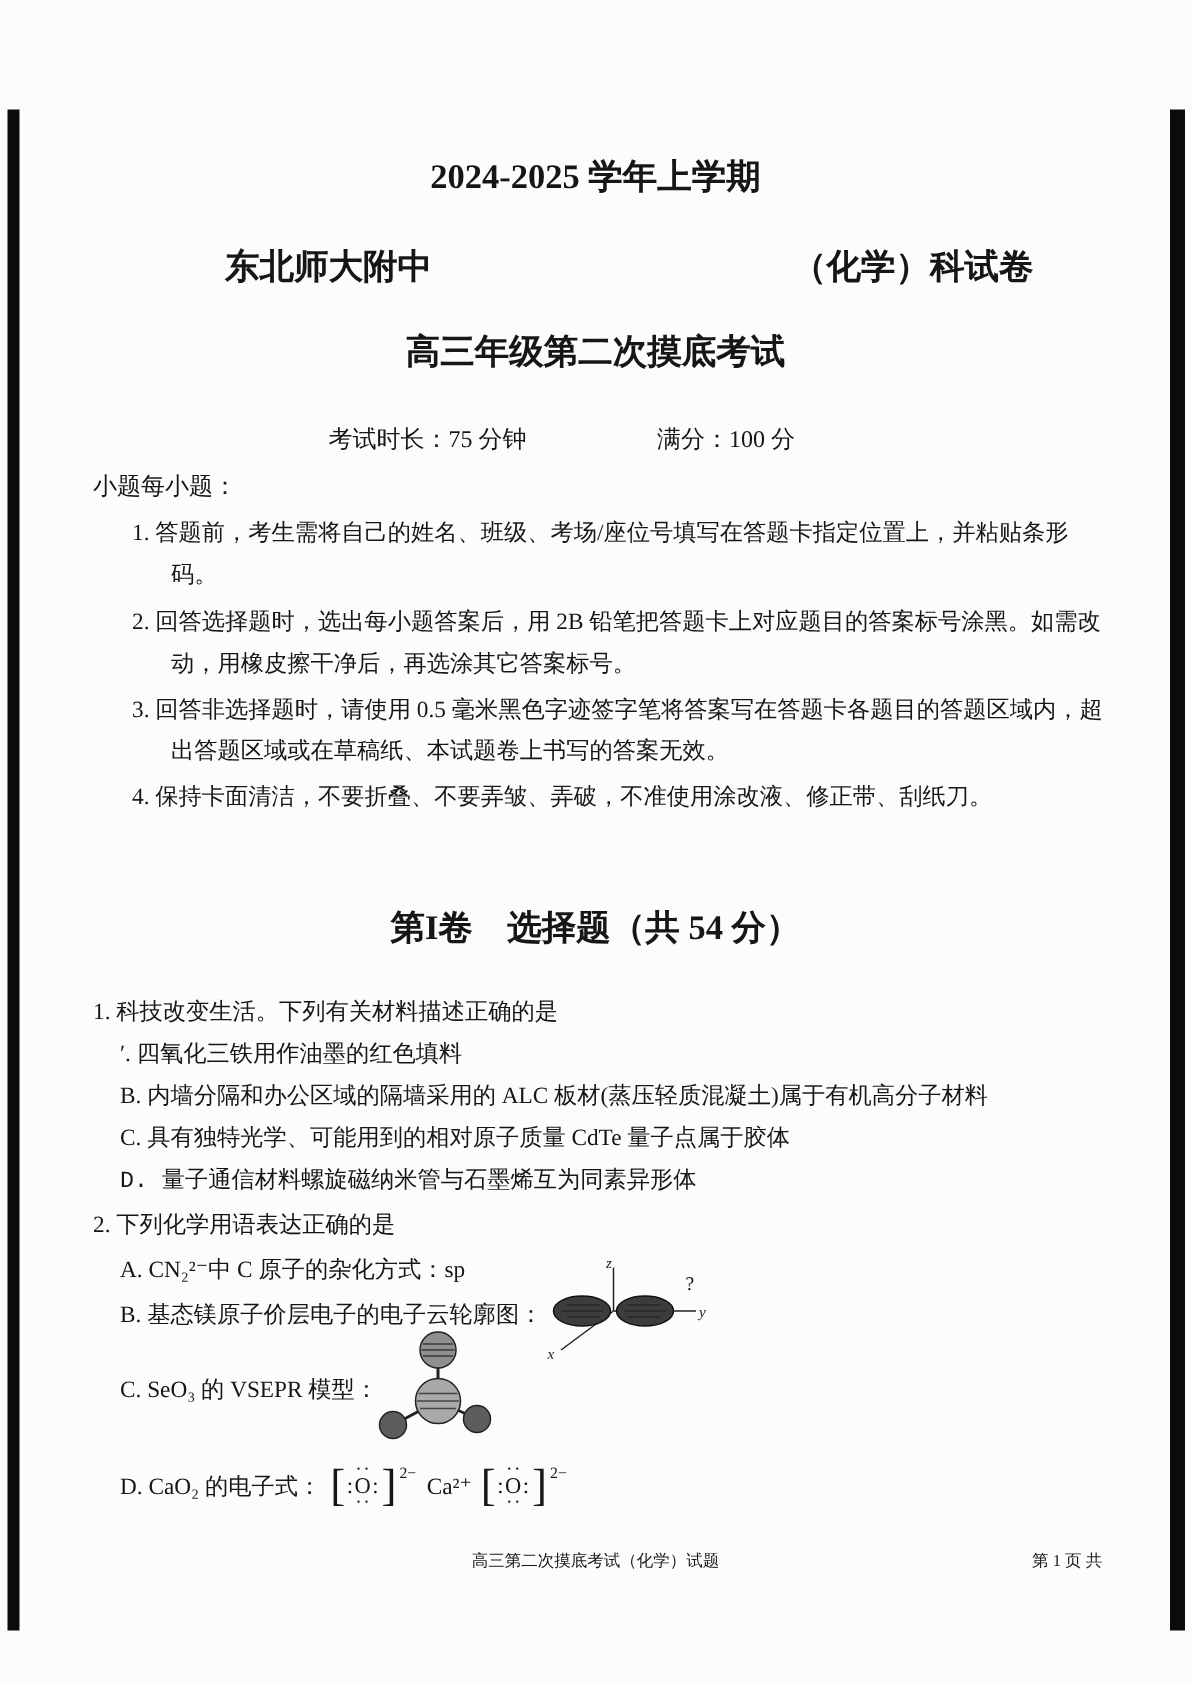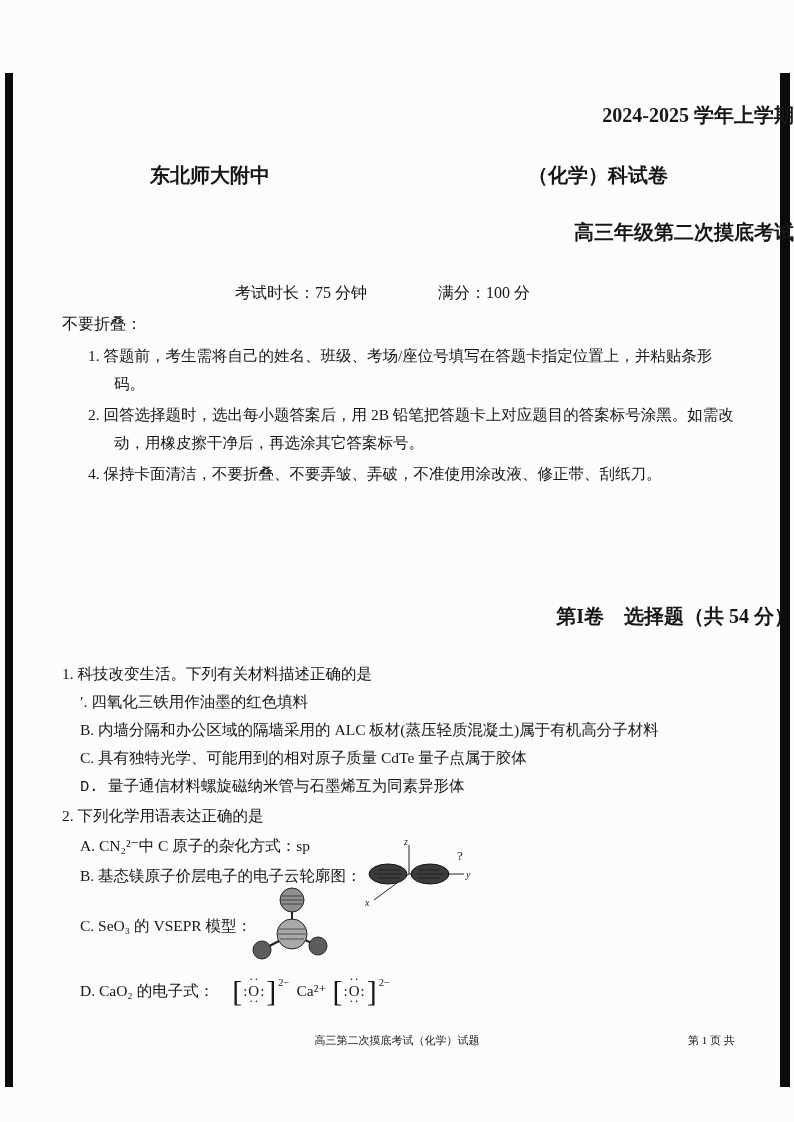--- a/index.html
+++ b/index.html
@@ -8,28 +8,28 @@
     background:#fcfcfa; overflow:hidden;
     font-family:"Liberation Serif","DejaVu Serif",serif;
     color:#161616; font-size:15.5px;
   }
   .edge { position:absolute; background:#0b0b0b; }
   .edge-left  { left:5px;  top:73px; width:8px;  height:1014px; }
   .edge-right { left:780px; top:73px; width:10px; height:1014px; }
   .abs { position:absolute; }
   .center { left:0; width:100%; text-align:center; }
   .bold { font-weight:bold; }
-  .t17 { font-size:20px;text-align:right; }
+  .t17 { font-size:23px; }
   .t16 { font-size:16px; }
   .t14 { font-size:11px; }
   .notices { position:absolute; left:88px; top:342px; width:652px; }
   .notice { padding-left:26px; text-indent:-26px; line-height:1.8; margin-bottom:3px; }
   .prewrap { white-space:pre-wrap; }
   .optline { position:absolute; left:80px; white-space:nowrap; }
-  .dline { display:flex; align-items:center; height:46px;gap:12px; }
+  .dline { display:flex; align-items:center; height:46px; }
   
   .lewis { display:inline-flex; align-items:center; margin-left:5px; }
   .lewis .br { font-size:30px; line-height:1; font-weight:400; padding:0 1px; }
   .odots { display:inline-flex; flex-direction:column; align-items:center; line-height:1; }
   .odots .d { font-size:13px; letter-spacing:1px; height:8px; line-height:6px; }
   .odots .m { font-size:15px; line-height:14px; letter-spacing:1px; }
   .chg { font-size:10.5px; align-self:flex-start; margin:1px 2px 0 1px; }
   .cat { font-size:15.5px; margin:0 5px; }
   svg text { font-family:"Liberation Serif","DejaVu Serif",serif; }
 </style>
@@ -38,27 +38,28 @@
 
 <div class="page">
 
   <div class="edge edge-left"></div>
   <div class="edge edge-right"></div>
 
   <div class="abs center bold t17" style="top:102px;">2024-2025 学年上学期</div>
   <div class="abs bold t17" style="top:162px; left:150px;">东北师大附中</div>
   <div class="abs bold t17" style="top:162px; left:528px;">（化学）科试卷</div>
   <div class="abs center bold t17" style="top:219px;">高三年级第二次摸底考试</div>
-  <div class="abs t16" style="top:283px; left:235px;text-align:center;">考试时长：75 分钟</div>
+  <div class="abs t16" style="top:283px; left:219px;text-align:center;">考试时长：75 分钟</div>
   <div class="abs t16" style="top:283px; left:438px;">满分：100 分</div>
 
-  <div class="abs t16" style="top:314px; left:62px;">不要折叠：</div>
+  <div class="abs t16" style="top:314px; left:62px;">小题每小题：</div>
   <div class="notices">
     <div class="notice">1. 答题前，考生需将自己的姓名、班级、考场/座位号填写在答题卡指定位置上，并粘贴条形码。</div>
     <div class="notice">2. 回答选择题时，选出每小题答案后，用 2B 铅笔把答题卡上对应题目的答案标号涂黑。如需改动，用橡皮擦干净后，再选涂其它答案标号。</div>
+    <div class="notice">3. 回答非选择题时，请使用 0.5 毫米黑色字迹签字笔将答案写在答题卡各题目的答题区域内，超出答题区域或在草稿纸、本试题卷上书写的答案无效。</div>
     <div class="notice">4. 保持卡面清洁，不要折叠、不要弄皱、弄破，不准使用涂改液、修正带、刮纸刀。</div>
   </div>
 
 
   <div class="abs center bold t17" style="top:603px;">第I卷　选择题（共 54 分）</div>
 
   <div class="abs" style="top:664px; left:62px;">1. 科技改变生活。下列有关材料描述正确的是</div>
   <div class="optline" style="top:692px;">′. 四氧化三铁用作油墨的红色填料</div>
   <div class="optline" style="top:720px;">B. 内墙分隔和办公区域的隔墙采用的 ALC 板材(蒸压轻质混凝土)属于有机高分子材料</div>
   <div class="optline" style="top:748px;">C. 具有独特光学、可能用到的相对原子质量 CdTe 量子点属于胶体</div>

